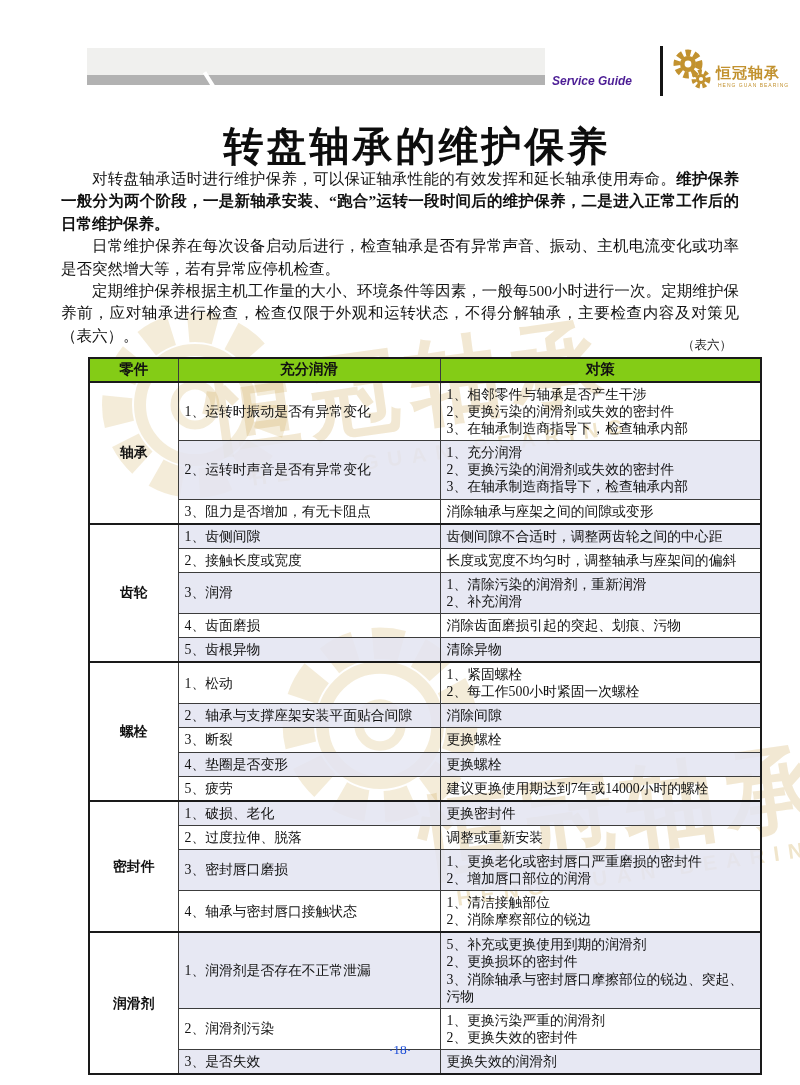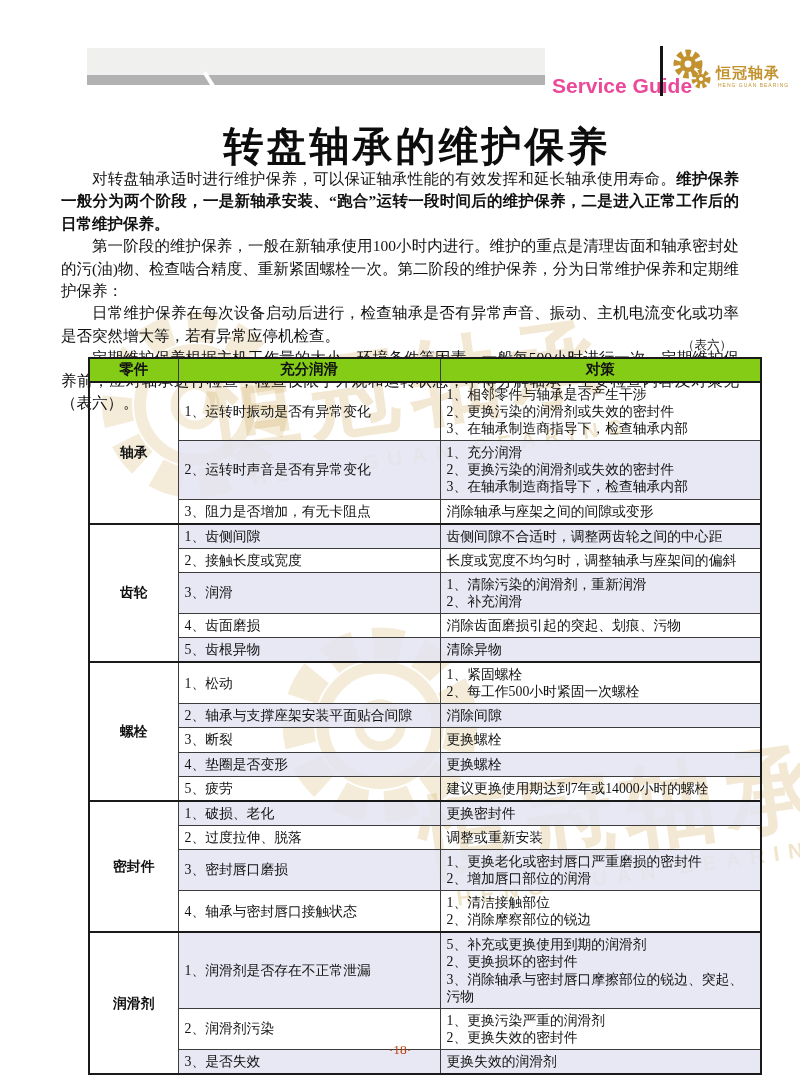--- a/index.html
+++ b/index.html
@@ -6,21 +6,21 @@
   .page{position:relative;width:800px;height:1085px;background:#ffffff;overflow:hidden;
         font-family:"Liberation Serif","DejaVu Serif",serif;color:#111;}
   
   .bar-light{position:absolute;left:87px;top:48px;width:458px;height:27px;background:#f0f0ee;}
   .bar-dark{position:absolute;left:87px;top:75px;width:458px;height:10px;background:#b2b2b2;}
   .bar-notch{position:absolute;left:207px;top:71px;width:4px;height:17px;background:#ffffff;transform:rotate(-32deg);}
   .masthead{position:absolute;left:548px;top:44px;width:250px;height:55px;}
   .mh-cn{position:absolute;left:4px;top:0px;font-family:"Liberation Sans","DejaVu Sans",sans-serif;
          font-weight:bold;font-size:26px;letter-spacing:2px;color:#141414;}
   .mh-en{position:absolute;left:4px;top:30px;font-family:"Liberation Sans","DejaVu Sans",sans-serif;
-         font-weight:bold;font-size:21px;color:#ec4899;}
+         font-weight:bold;font-size:12px;color:#4c1d95;font-style:italic;}
   .mh-divider{position:absolute;left:112px;top:2px;width:3px;height:50px;background:#141414;}
   .mh-logo{position:absolute;left:120px;top:4px;width:128px;height:50px;}
   .mh-brand{position:absolute;left:48px;top:16px;font-weight:bold;font-size:15px;color:#c2922f;letter-spacing:1px;}
   .mh-brand-sub{position:absolute;left:50px;top:34px;font-size:5px;color:#c2922f;letter-spacing:1px;
                 font-family:"Liberation Sans","DejaVu Sans",sans-serif;}
   
   .doc-title{position:absolute;left:0;top:102px;width:100%;text-align:center;
              font-size:40px;font-weight:bold;letter-spacing:3px;color:#0d0d0d;}
   
   .body-text{position:absolute;left:61px;top:168px;width:678px;font-size:15.5px;line-height:22.4px;
@@ -43,21 +43,21 @@
   td.action-cell{text-align:left;}
   td.band{background:rgba(227,228,241,0.85);}
   
   .wm{position:absolute;z-index:0;pointer-events:none;}
   .wm-text{position:absolute;font-weight:bold;font-size:92px;letter-spacing:10px;
            color:rgba(206,168,84,0.26);white-space:nowrap;transform:rotate(-8deg);}
   .wm-sub{position:absolute;font-family:"Liberation Sans","DejaVu Sans",sans-serif;font-weight:bold;
           font-size:21px;letter-spacing:9px;color:rgba(206,168,84,0.30);white-space:nowrap;transform:rotate(-8deg);}
   .fg{position:relative;z-index:1;}
   
-  .page-number{position:absolute;left:0;top:1042px;width:100%;text-align:center;font-size:13.5px;color:#c2410c;font-family:Liberation Serif, serif;}
+  .page-number{position:absolute;left:0;top:1042px;width:100%;text-align:center;font-size:13.5px;color:#1d4ed8;font-family:Liberation Serif, serif;}
 </style>
 </head>
 <body>
 
 <div class="page">
 
   <div class="wm" style="left:90px;top:300px;">
     <svg width="210" height="210" viewBox="0 0 210 210">
       <g fill="none" stroke="rgba(206,168,84,0.22)">
         <circle cx="105" cy="105" r="78" stroke-width="30" stroke-dasharray="28 17"></circle>
@@ -103,21 +103,20 @@
         </svg>
         <div class="mh-brand">恒冠轴承</div>
         <div class="mh-brand-sub">HENG GUAN BEARING</div>
       </div>
     </div>
 
     <h1 class="doc-title" style="margin:17px;">转盘轴承的维护保养</h1>
 
     <div class="body-text">
         <p><span>对转盘轴承适时进行维护保养，可以保证轴承性能的有效发挥和延长轴承使用寿命。</span><span class="b">维护保养一般分为两个阶段，一是新轴承安装、“跑合”运转一段时间后的维护保养，二是进入正常工作后的日常维护保养。</span></p>
-        <p><span>第一阶段的维护保养，一般在新轴承使用100小时内进行。维护的重点是清理齿面和轴承密封处的污(油)物、检查啮合精度、重新紧固螺栓一次。第二阶段的维护保养，分为日常维护保养和定期维护保养：</span></p>
         <p><span>日常维护保养在每次设备启动后进行，检查轴承是否有异常声音、振动、主机电流变化或功率是否突然增大等，若有异常应停机检查。</span></p>
         <p><span>定期维护保养根据主机工作量的大小、环境条件等因素，一般每500小时进行一次。定期维护保养前，应对轴承进行检查，检查仅限于外观和运转状态，不得分解轴承，主要检查内容及对策见（表六）。</span></p>
       </div>
 
     <div class="table-caption">（表六）</div>
 
     <div class="tbl-wrap">
       <table class="insp">
         <colgroup>
             <col class="c-part">

